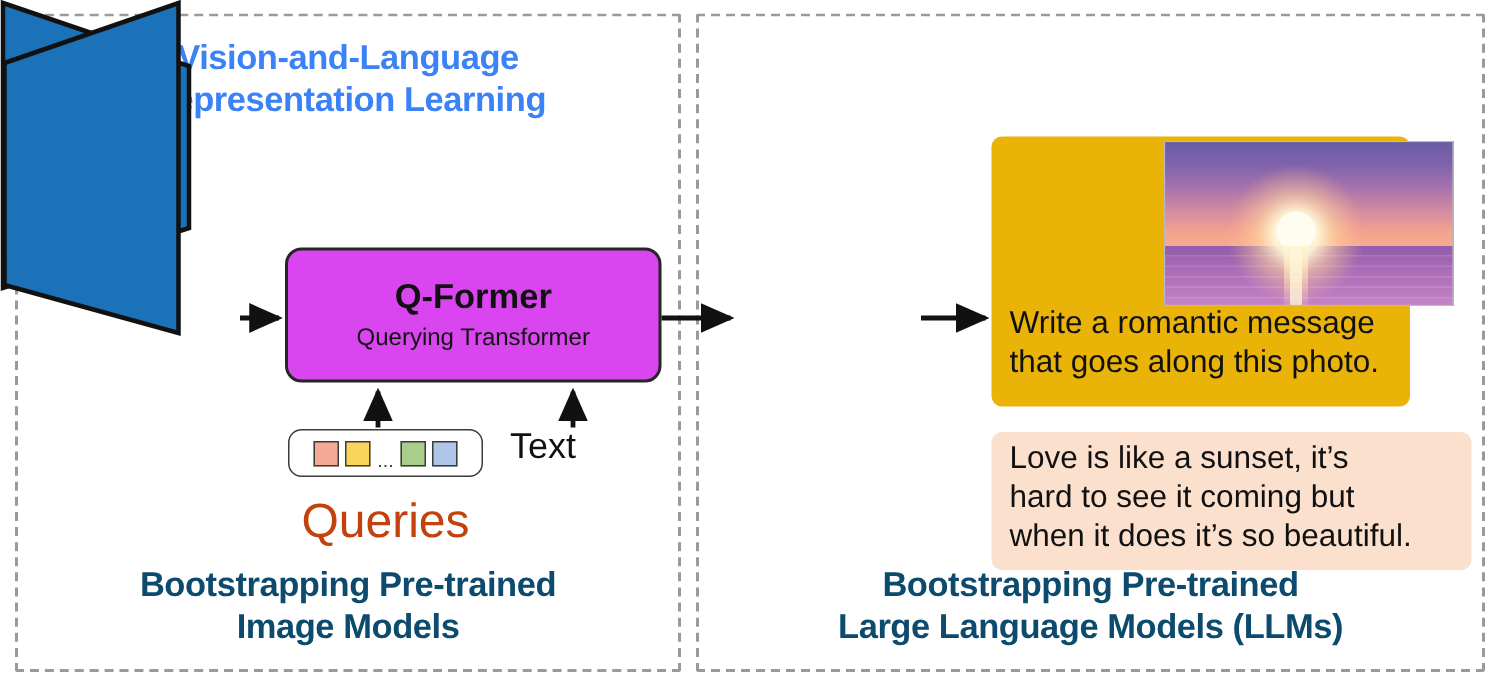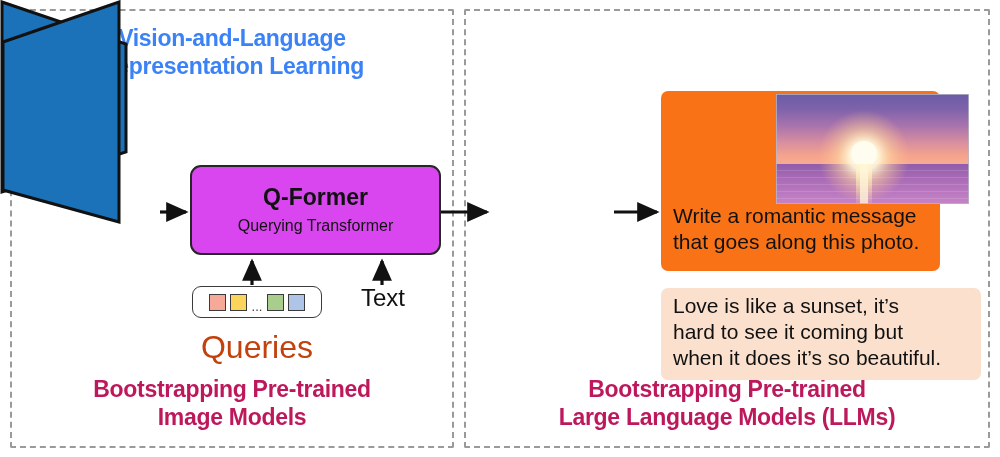--- a/index.html
+++ b/index.html
@@ -37,21 +37,21 @@
     color:#3b82f6;
     letter-spacing:-0.3px;
     white-space:pre-line;
   }
   .panel-caption{
     position:absolute;
     text-align:center;
     font-weight:bold;
     font-size:23px;
     line-height:28px;
-    color:#be185d;
+    color:#0c4a6e;
     letter-spacing:-0.3px;
     white-space:pre-line;
   }
   #title-left   { left:12px;  top:24px;  width:440px; }
   #title-right  { left:466px; top:24px;  width:522px; }
   #caption-left { left:12px;  top:375px; width:440px; }
   #caption-right{ left:466px; top:375px; width:522px; }
   .shape-svg{position:absolute;left:0;top:0;overflow:visible;}
 
   .shape-label{
@@ -140,39 +140,39 @@
     left:192px; top:329px;
     width:130px;
     text-align:center;
     font-size:32px;
     color:#c2410c;
   }
   #text-label{
     position:absolute;
     left:340px; top:284px;
     width:86px;
-    text-align:center;
+    text-align:left;
     font-size:24px;
     color:#111;
   }
 
   
   .bubble{
     position:absolute;
     box-sizing:border-box;
     border-radius:7px;
     font-size:21px;
     line-height:26px;
     color:#111;
     white-space:pre-line;
   }
   #prompt-bubble{
     left:661px; top:91px;
     width:279px; height:180px;
-    background:#f97316;
+    background:#eab308;
     padding:112px 12px 0 12px;
   }
   #answer-bubble{
     left:661px; top:288px;
     width:320px; height:92px;
     background:#fbe0cd;
     padding:5px 10px 0 12px;
   }
 
   

